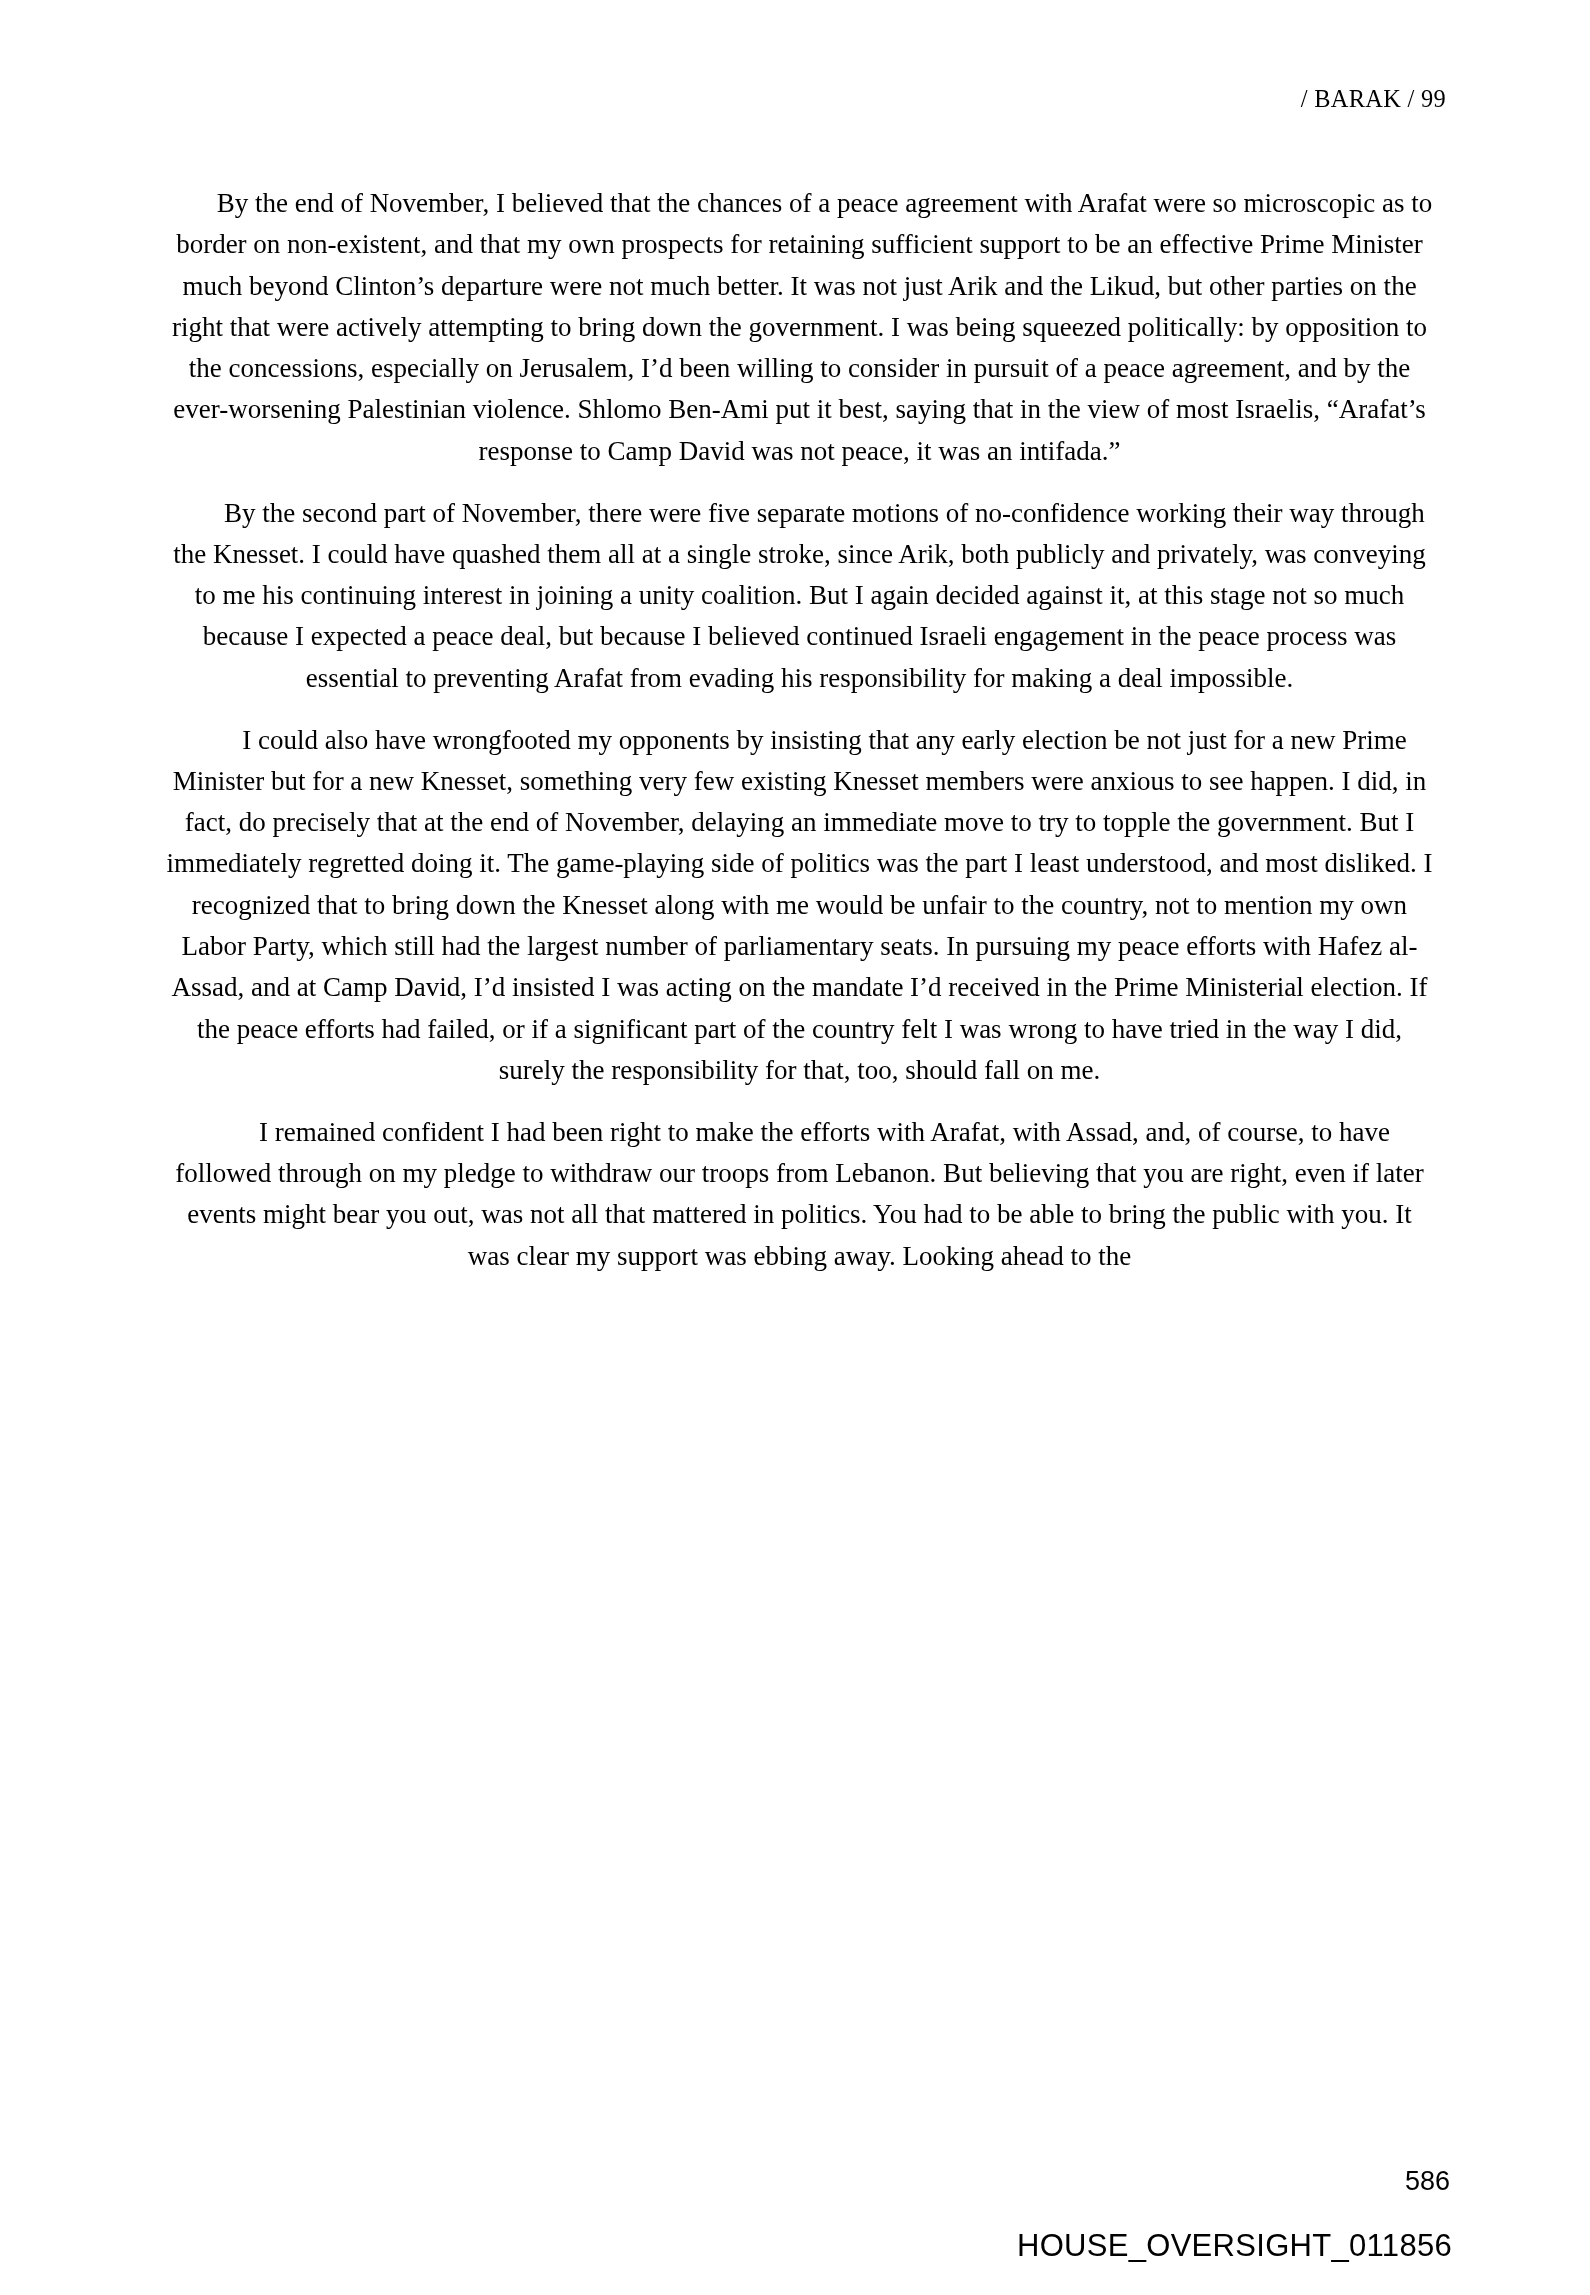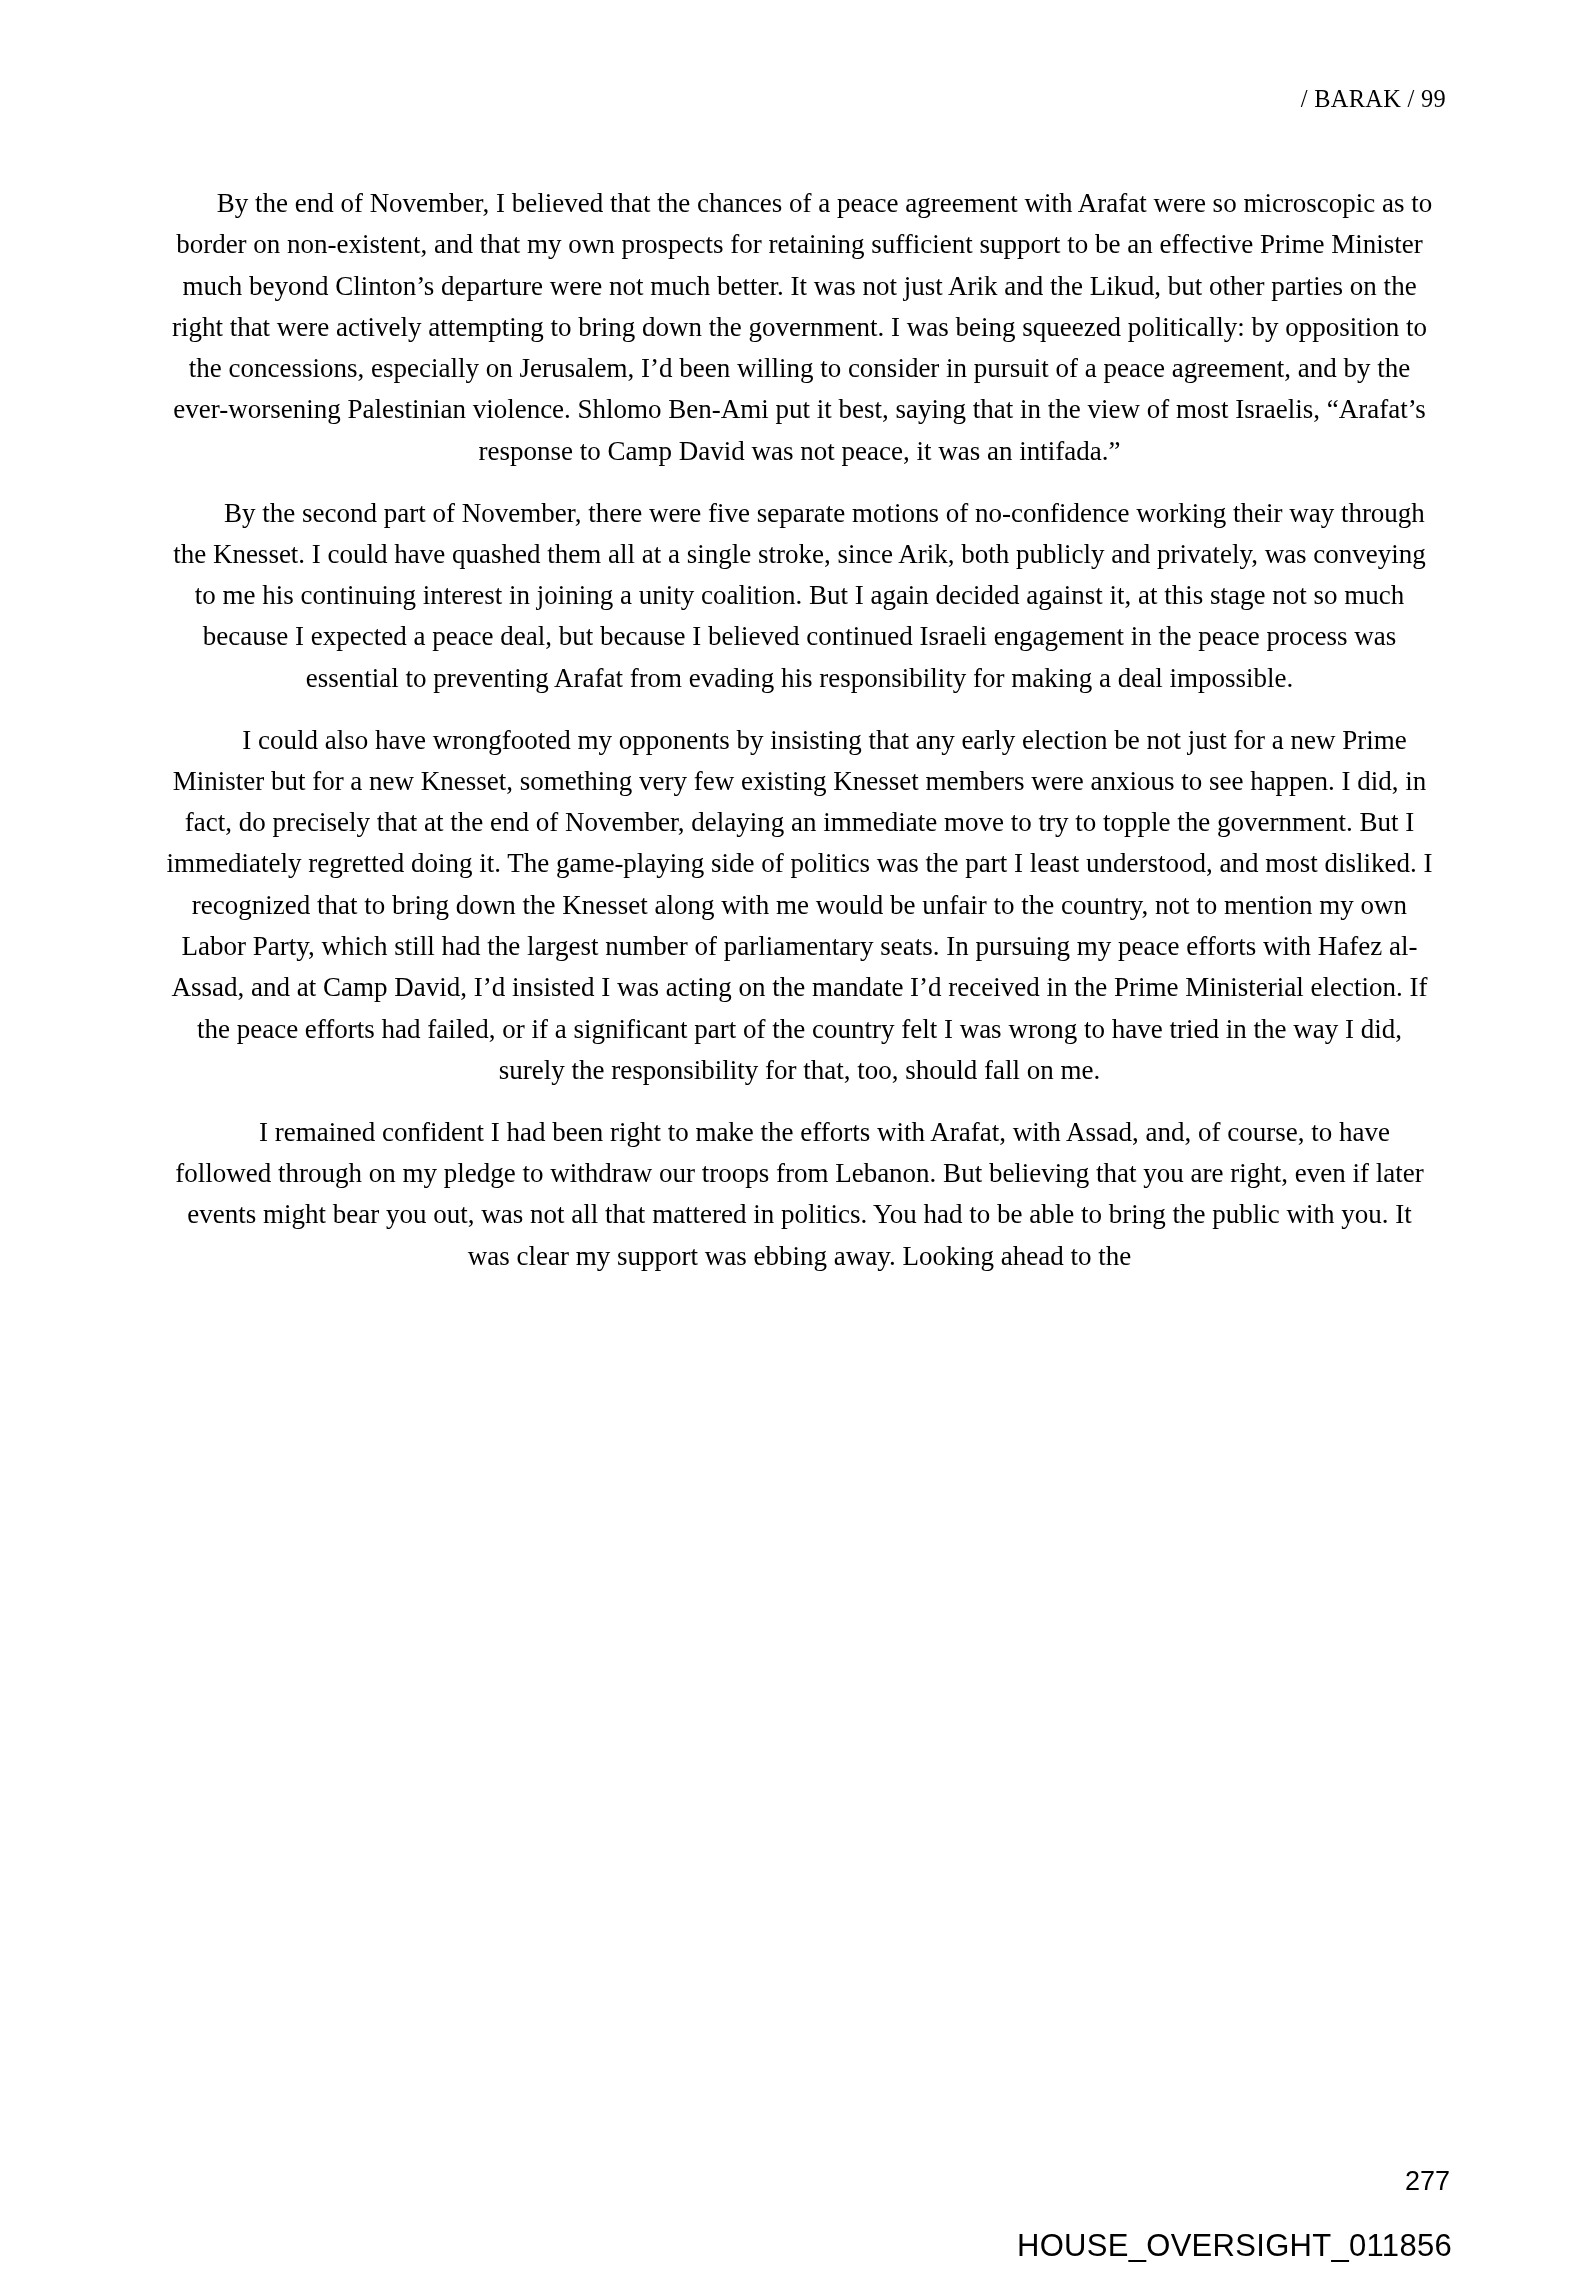--- a/index.html
+++ b/index.html
@@ -70,18 +70,18 @@
 
   <div class="running-head">/ BARAK / 99</div>
 
   <div class="body-block">
     <p class="para">By the end of November, I believed that the chances of a peace agreement with Arafat were so microscopic as to border on non-existent, and that my own prospects for retaining sufficient support to be an effective Prime Minister much beyond Clinton’s departure were not much better. It was not just Arik and the Likud, but other parties on the right that were actively attempting to bring down the government. I was being squeezed politically: by opposition to the concessions, especially on Jerusalem, I’d been willing to consider in pursuit of a peace agreement, and by the ever-worsening Palestinian violence. Shlomo Ben-Ami put it best, saying that in the view of most Israelis, “Arafat’s response to Camp David was not peace, it was an intifada.”</p>
     <p class="para">By the second part of November, there were five separate motions of no-confidence working their way through the Knesset. I could have quashed them all at a single stroke, since Arik, both publicly and privately, was conveying to me his continuing interest in joining a unity coalition. But I again decided against it, at this stage not so much because I expected a peace deal, but because I believed continued Israeli engagement in the peace process was essential to preventing Arafat from evading his responsibility for making a deal impossible.</p>
     <p class="para">I could also have wrongfooted my opponents by insisting that any early election be not just for a new Prime Minister but for a new Knesset, something very few existing Knesset members were anxious to see happen. I did, in fact, do precisely that at the end of November, delaying an immediate move to try to topple the government. But I immediately regretted doing it. The game-playing side of politics was the part I least understood, and most disliked. I recognized that to bring down the Knesset along with me would be unfair to the country, not to mention my own Labor Party, which still had the largest number of parliamentary seats. In pursuing my peace efforts with Hafez al-Assad, and at Camp David, I’d insisted I was acting on the mandate I’d received in the Prime Ministerial election. If the peace efforts had failed, or if a significant part of the country felt I was wrong to have tried in the way I did, surely the responsibility for that, too, should fall on me.</p>
     <p class="para">I remained confident I had been right to make the efforts with Arafat, with Assad, and, of course, to have followed through on my pledge to withdraw our troops from Lebanon. But believing that you are right, even if later events might bear you out, was not all that mattered in politics. You had to be able to bring the public with you. It was clear my support was ebbing away. Looking ahead to the</p>
   </div>
 
-  <div class="page-number">277</div>
+  <div class="page-number">586</div>
 
   <div class="bates">HOUSE_OVERSIGHT_011856</div>
 
 </div>
 
 
 </body></html>

